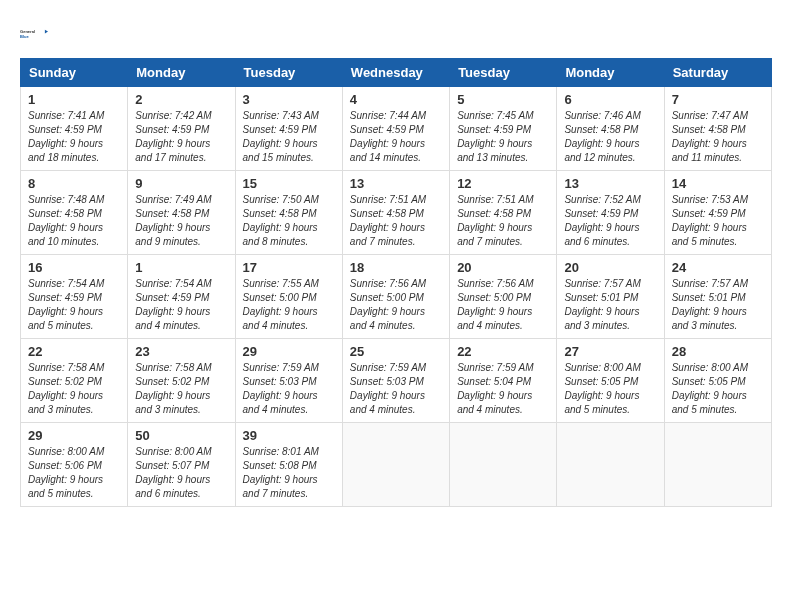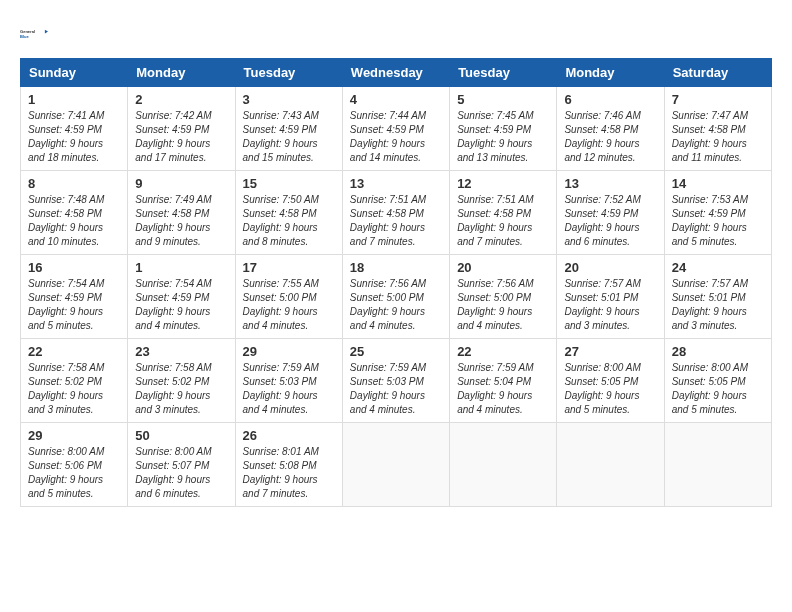--- a/index.html
+++ b/index.html
@@ -230,21 +230,21 @@
       <tr>
         <td>
           <span class="day-num">29</span>
           <div class="day-info">Sunrise: 8:00 AM<br>Sunset: 5:06 PM<br>Daylight: 9 hours and 5 minutes.</div>
         </td>
         <td>
           <span class="day-num">50</span>
           <div class="day-info">Sunrise: 8:00 AM<br>Sunset: 5:07 PM<br>Daylight: 9 hours and 6 minutes.</div>
         </td>
         <td>
-          <span class="day-num">26</span>
+          <span class="day-num">39</span>
           <div class="day-info">Sunrise: 8:01 AM<br>Sunset: 5:08 PM<br>Daylight: 9 hours and 7 minutes.</div>
         </td>
         <td class="empty"></td>
         <td class="empty"></td>
         <td class="empty"></td>
         <td class="empty"></td>
       </tr>
     </tbody>
 </table>
 

